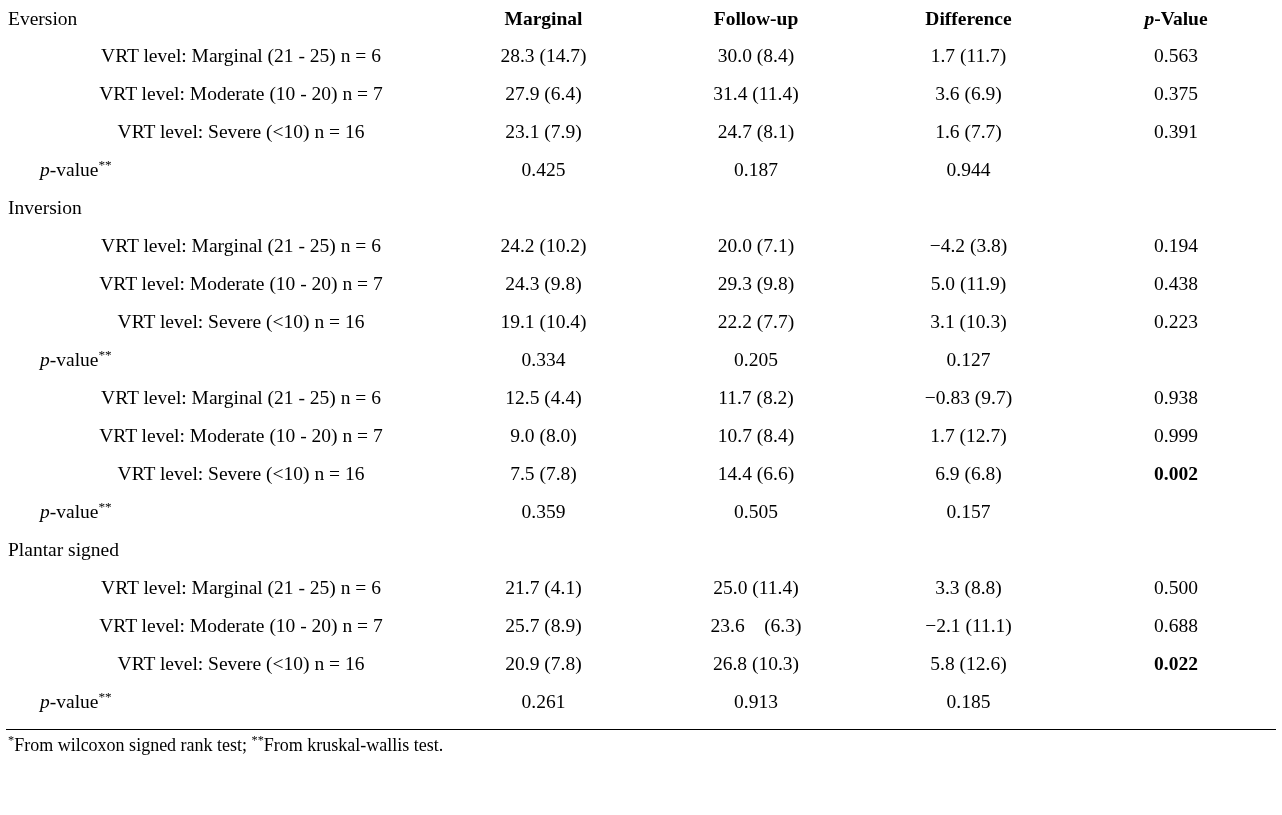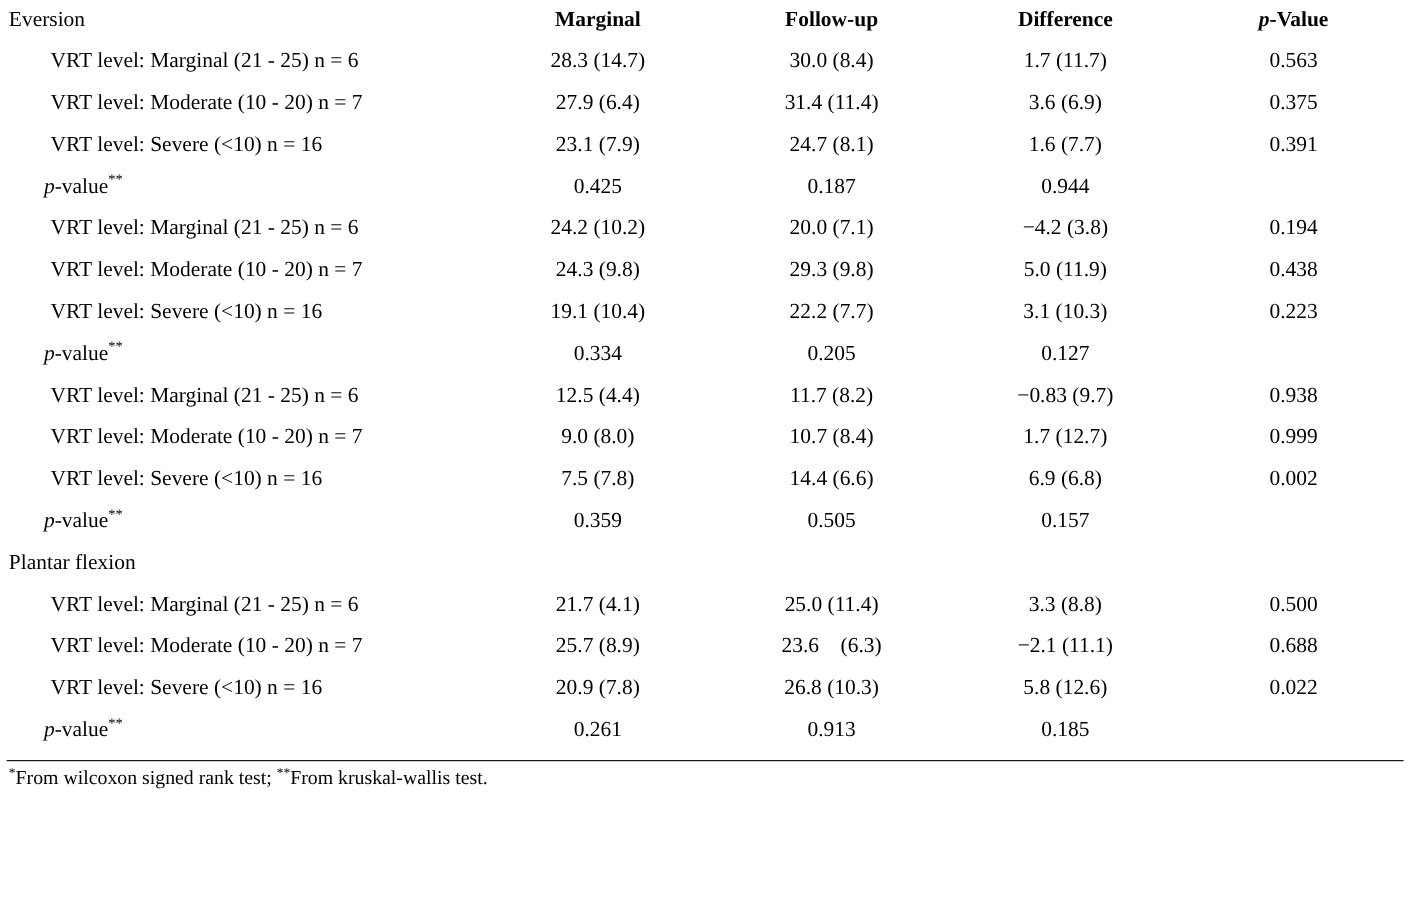--- a/index.html
+++ b/index.html
@@ -34,21 +34,21 @@
   }
   
   col.c-label  { width: 430px; }
   col.c-base   { width: 215px; }
   col.c-follow { width: 210px; }
   col.c-diff   { width: 215px; }
   col.c-pval   { width: 200px; }
 
   .row-title td { height: 37px; }
   .row-head td  { height: 37px; }
-  .row-data td  { height: 38px; }
+  .row-data td  { height: 38px; text-align: center; }
   .row-pv td    { height: 38px; }
   .row-group td { height: 38px; }
 
   .section-title {
     font-weight: bold;
     padding-left: 2px !important;
   }
   .grouphead {
     font-weight: normal;
     padding-left: 2px !important;
@@ -63,21 +63,21 @@
   }
   .pv-indent {
     padding-left: 34px !important;
     white-space: nowrap;
   }
   .num {
     text-align: center;
     white-space: nowrap;
   }
   .num.bold {
-    font-weight: normal;
+    font-weight: bold;
   }
   .ital {
     font-style: italic;
   }
   sup {
     font-size: 0.68em;
     vertical-align: super;
     line-height: 0;
   }
   .rule {
@@ -143,20 +143,27 @@
         <td class="num">0.391</td>
       </tr>
       <tr class="row-pv">
         <td class="pv-indent"><span class="ital">p</span><span>-value</span><sup>**</sup></td>
         <td class="num">0.425</td>
         <td class="num">0.187</td>
         <td class="num">0.944</td>
         <td class="num"></td>
       </tr>
 
+      <tr class="row-group">
+        <td class="grouphead">Inversion</td>
+        <td></td>
+        <td></td>
+        <td></td>
+        <td></td>
+      </tr>
       <tr class="row-data">
         <td class="label-indent">VRT level: Marginal (21 - 25) n = 6</td>
         <td class="num">24.2 (10.2)</td>
         <td class="num">20.0 (7.1)</td>
         <td class="num">−4.2 (3.8)</td>
         <td class="num">0.194</td>
       </tr>
       <tr class="row-data">
         <td class="label-indent">VRT level: Moderate (10 - 20) n = 7</td>
         <td class="num">24.3 (9.8)</td>
@@ -202,21 +209,21 @@
       </tr>
       <tr class="row-pv">
         <td class="pv-indent"><span class="ital">p</span><span>-value</span><sup>**</sup></td>
         <td class="num">0.359</td>
         <td class="num">0.505</td>
         <td class="num">0.157</td>
         <td class="num"></td>
       </tr>
 
       <tr class="row-group">
-        <td class="grouphead">Plantar flexion</td>
+        <td class="grouphead">Plantar signed</td>
         <td></td>
         <td></td>
         <td></td>
         <td></td>
       </tr>
       <tr class="row-data">
         <td class="label-indent">VRT level: Marginal (21 - 25) n = 6</td>
         <td class="num">21.7 (4.1)</td>
         <td class="num">25.0 (11.4)</td>
         <td class="num">3.3 (8.8)</td>

